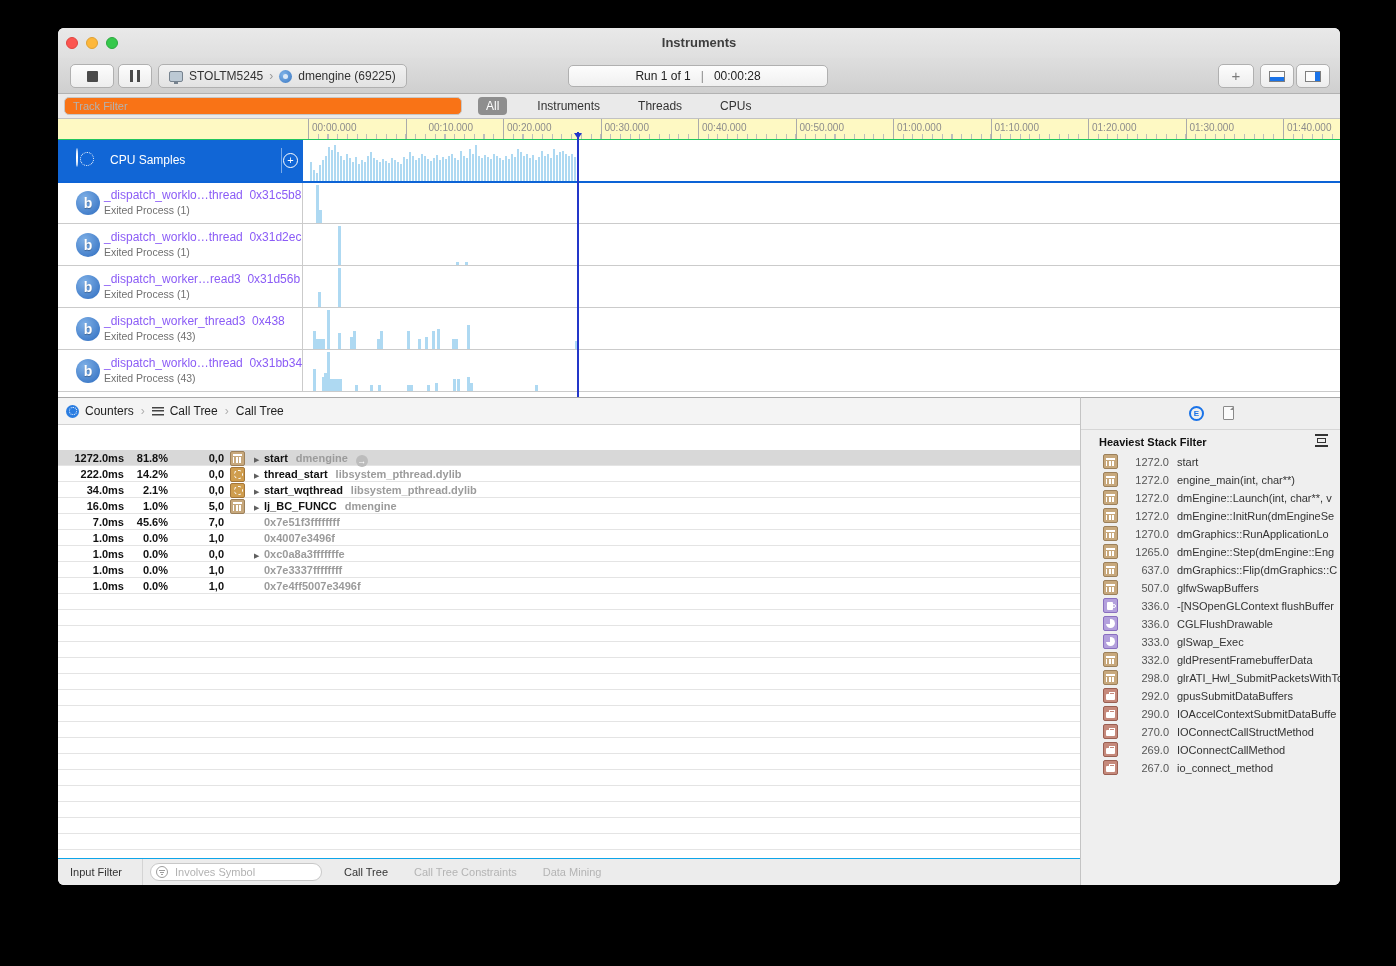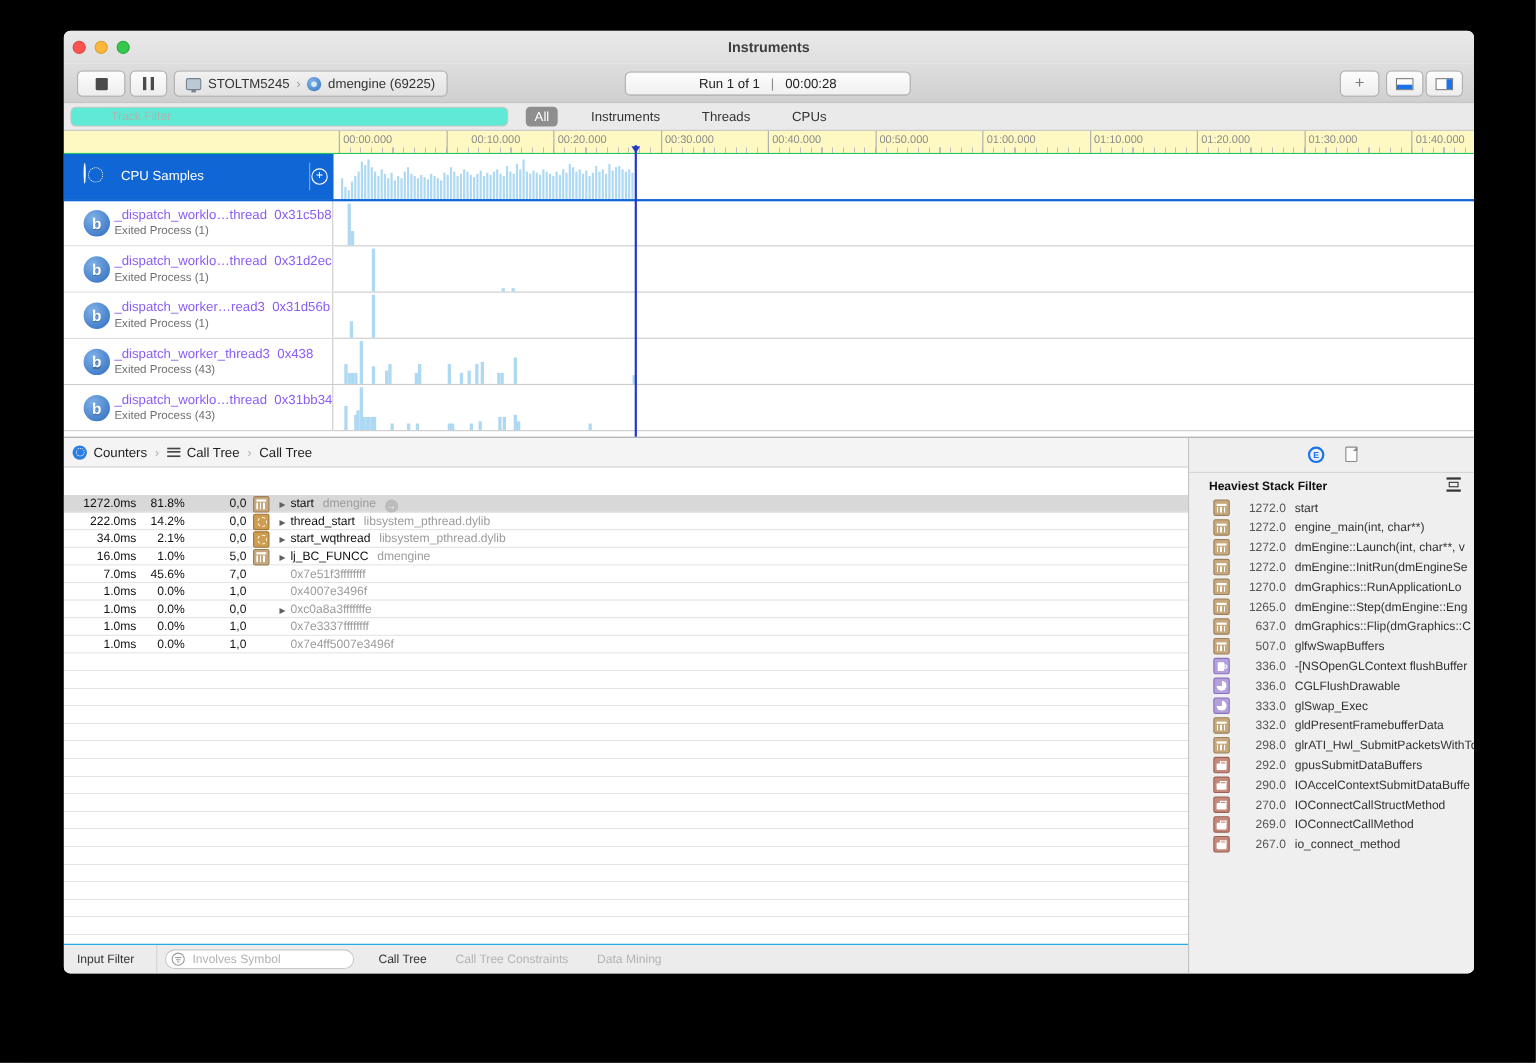--- a/index.html
+++ b/index.html
@@ -33,21 +33,21 @@
     background:linear-gradient(#fdfdfd,#f0f0f0);border:1px solid #b0b0b0;box-sizing:border-box;
     display:flex;align-items:center;justify-content:center;gap:10px;font-size:12px;color:#222;}
   .pane-ic{width:16px;height:11px;border:1px solid #7e7e7e;background:#fcfcfc;position:relative;box-sizing:border-box;}
   .pane-ic.bottom:after{content:"";position:absolute;left:0;right:0;bottom:0;height:4px;background:#1a73e8;}
   .pane-ic.right:after{content:"";position:absolute;top:0;bottom:0;right:0;width:5px;background:#1a73e8;}
   .plus-glyph{font-size:15px;color:#7a7a7a;line-height:1;margin-top:-1px;}
 
   
   .filterbar{position:absolute;left:0;top:66px;right:0;height:25px;background:#eaeaea;border-bottom:1px solid #c2c2c2;box-sizing:border-box;}
   .track-filter{position:absolute;left:6px;top:3px;width:398px;height:18px;border:1px solid #c6c6c6;border-radius:5px;
-    background:#5eead4;font-size:11px;color:#333;padding:0 6px 0 36px;box-sizing:border-box;outline:none;}
+    background:#f97316;font-size:11px;color:#333;padding:0 6px 0 8px;box-sizing:border-box;outline:none;}
   .track-filter::placeholder{color:#b2b2b2;}
   .ic-filter-circ{position:absolute;left:12px;top:6px;width:13px;height:13px;border:1px solid #9c9c9c;border-radius:50%;box-sizing:border-box;
     background:linear-gradient(#9c9c9c,#9c9c9c) 50% 4px/7px 1px no-repeat,
                linear-gradient(#9c9c9c,#9c9c9c) 50% 6.5px/5px 1px no-repeat,
                linear-gradient(#9c9c9c,#9c9c9c) 50% 9px/3px 1px no-repeat;}
   .seg-tabs{position:absolute;left:420px;top:3px;display:flex;align-items:center;gap:22px;font-size:12px;color:#333;}
   .seg{padding:1px 8px;border-radius:4px;line-height:16px;cursor:default;}
   .seg.sel{background:#8e8e8e;color:#fff;}
 
   
@@ -89,21 +89,21 @@
   .ic-counters{width:13px;height:13px;border-radius:50%;background:#2a7de1;position:relative;}
   .ic-counters:after{content:"";position:absolute;left:2.5px;top:2.5px;width:8px;height:8px;border:1px dotted #fff;border-radius:50%;box-sizing:border-box;}
   .ic-list{width:12px;height:9px;background:
     linear-gradient(#444,#444) 0 0/12px 1.5px no-repeat,
     linear-gradient(#444,#444) 0 3.5px/12px 1.5px no-repeat,
     linear-gradient(#444,#444) 0 7px/12px 1.5px no-repeat;}
   .thead{position:absolute;left:0;top:397px;width:1022px;height:25px;background:#f7f7f7;border-bottom:1px solid #cfcfcf;box-sizing:border-box;font-size:11px;color:#4a4a4a;}
   .th{position:absolute;top:5px;}
   .th-div{position:absolute;top:0;bottom:0;width:1px;background:#d8d8d8;}
   .sort-ind{font-size:8px;color:#555;margin-left:2px;}
-  .tbody{position:absolute;left:0;top:422px;width:1022px;bottom:27px;background:#fff;overflow:hidden;font-size:11px;}
+  .tbody{position:absolute;left:0;top:422px;width:1022px;bottom:27px;background:#fff;overflow:hidden;font-size:11px;font-weight:bold;}
   .trow{position:relative;height:16px;border-bottom:1px solid #e4e4e4;box-sizing:border-box;}
   .trow.sel{background:#d8d8d8;}
   .c-time{position:absolute;left:0;top:2px;width:66px;text-align:right;color:#111;}
   .c-pct{position:absolute;left:70px;top:2px;width:40px;text-align:right;color:#111;}
   .c-self{position:absolute;left:120px;top:2px;width:46px;text-align:right;color:#111;}
   .c-icon{position:absolute;left:172px;top:0.5px;}
   .c-sym{position:absolute;left:196px;top:2px;white-space:nowrap;}
   .disc{display:inline-block;font-size:7px;color:#606060;width:10px;}
   .sym{color:#111;}
   .sym.gray{color:#9b9b9b;}

